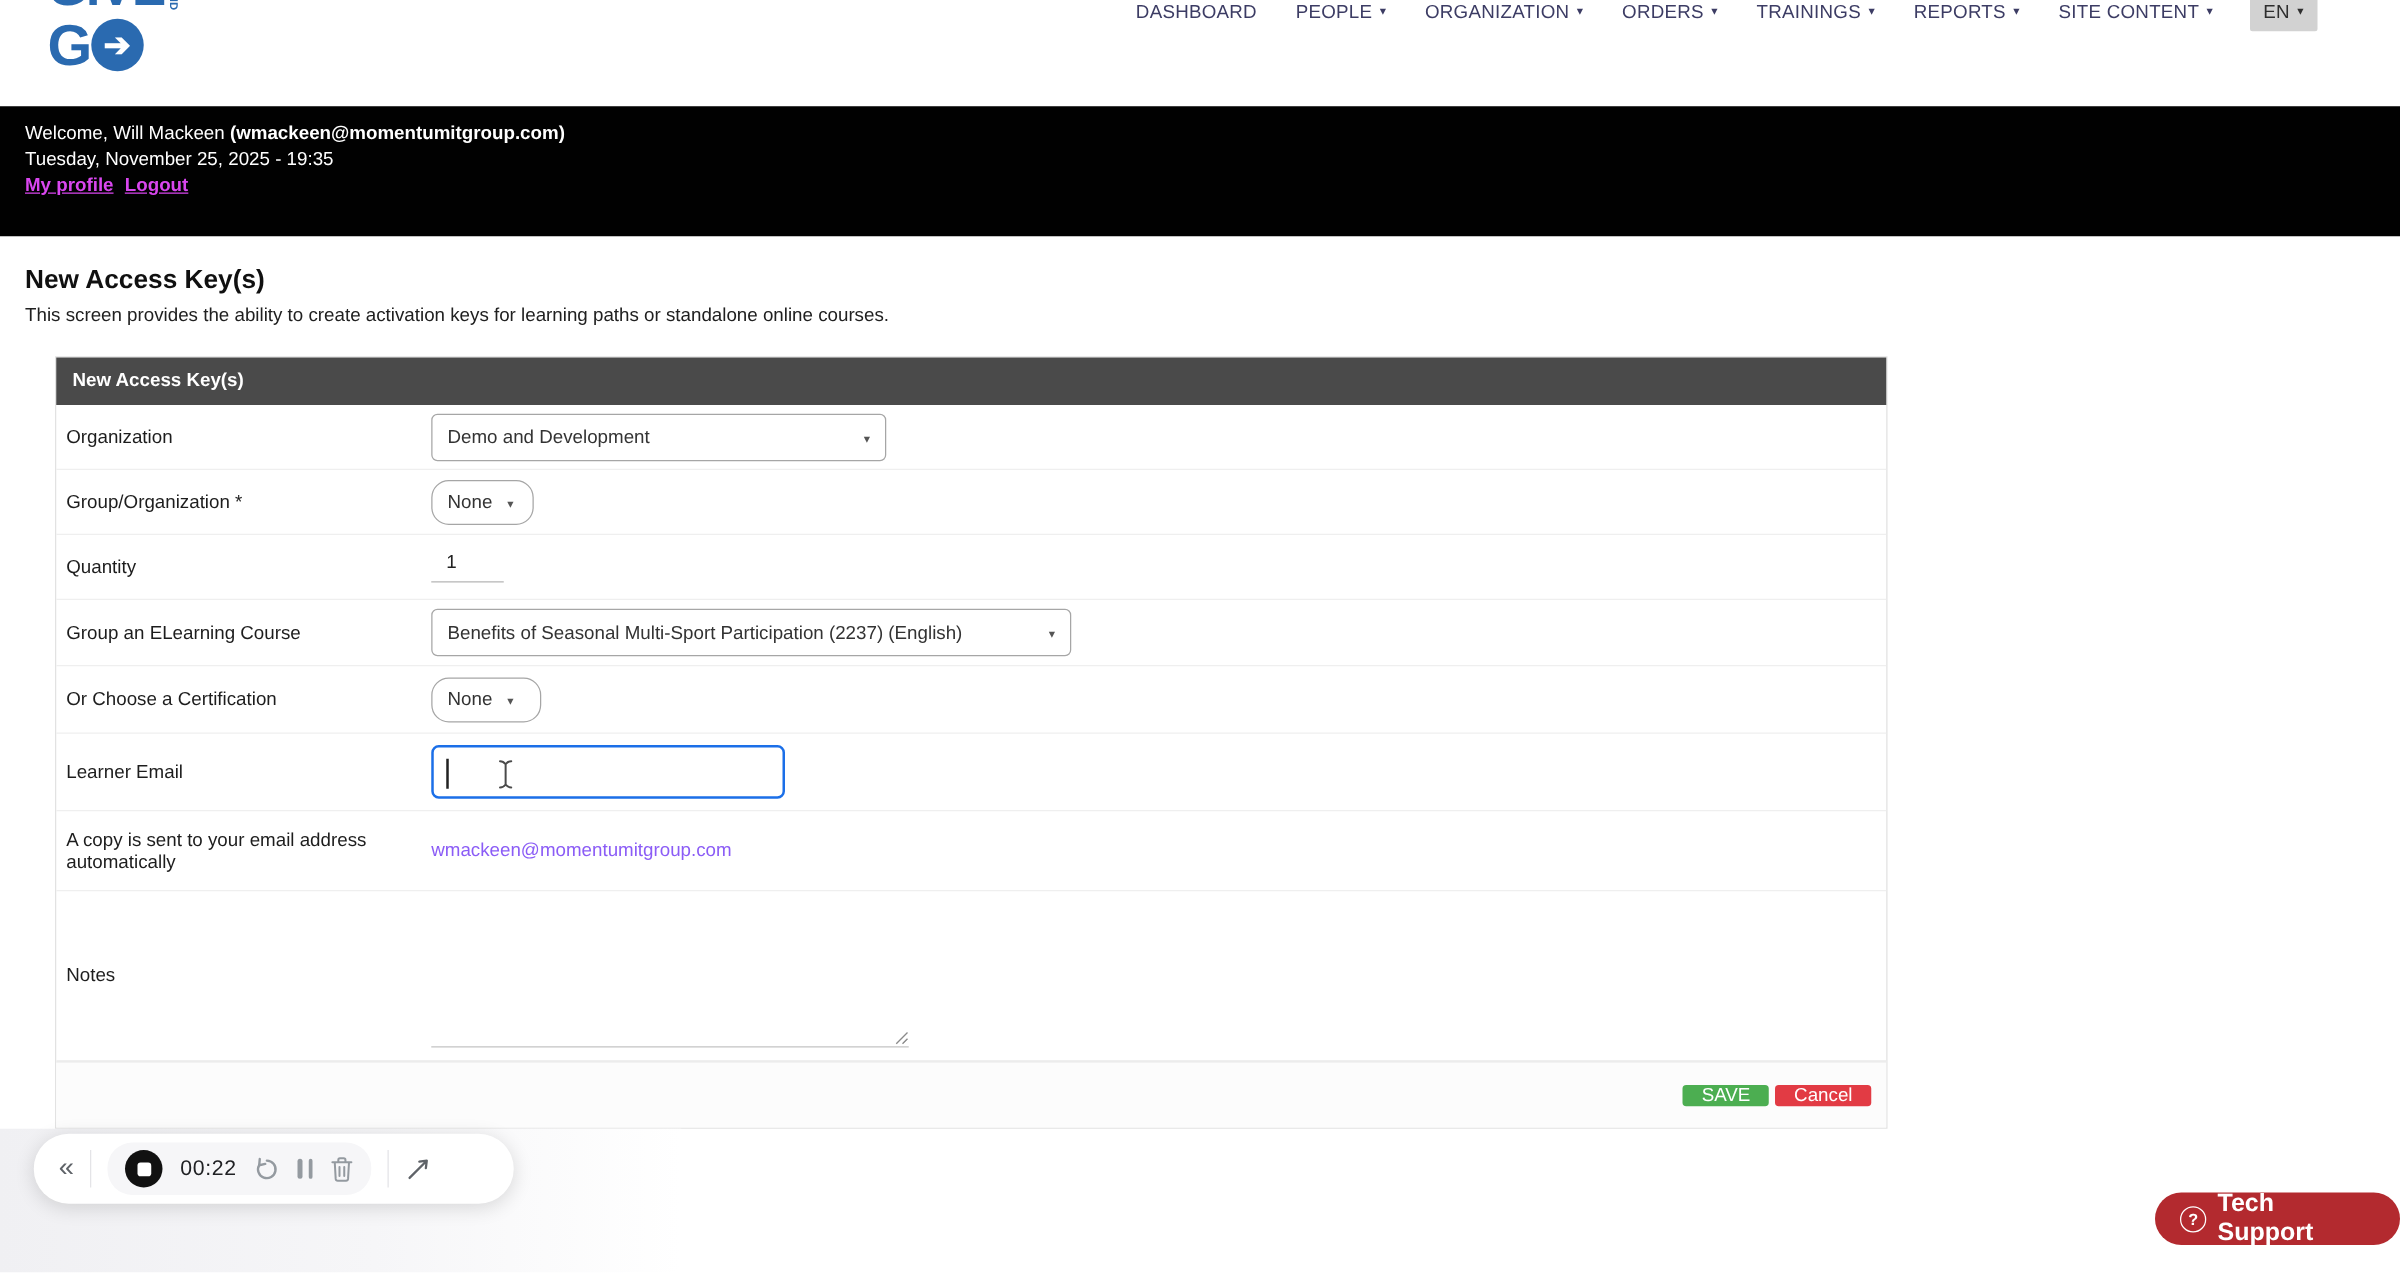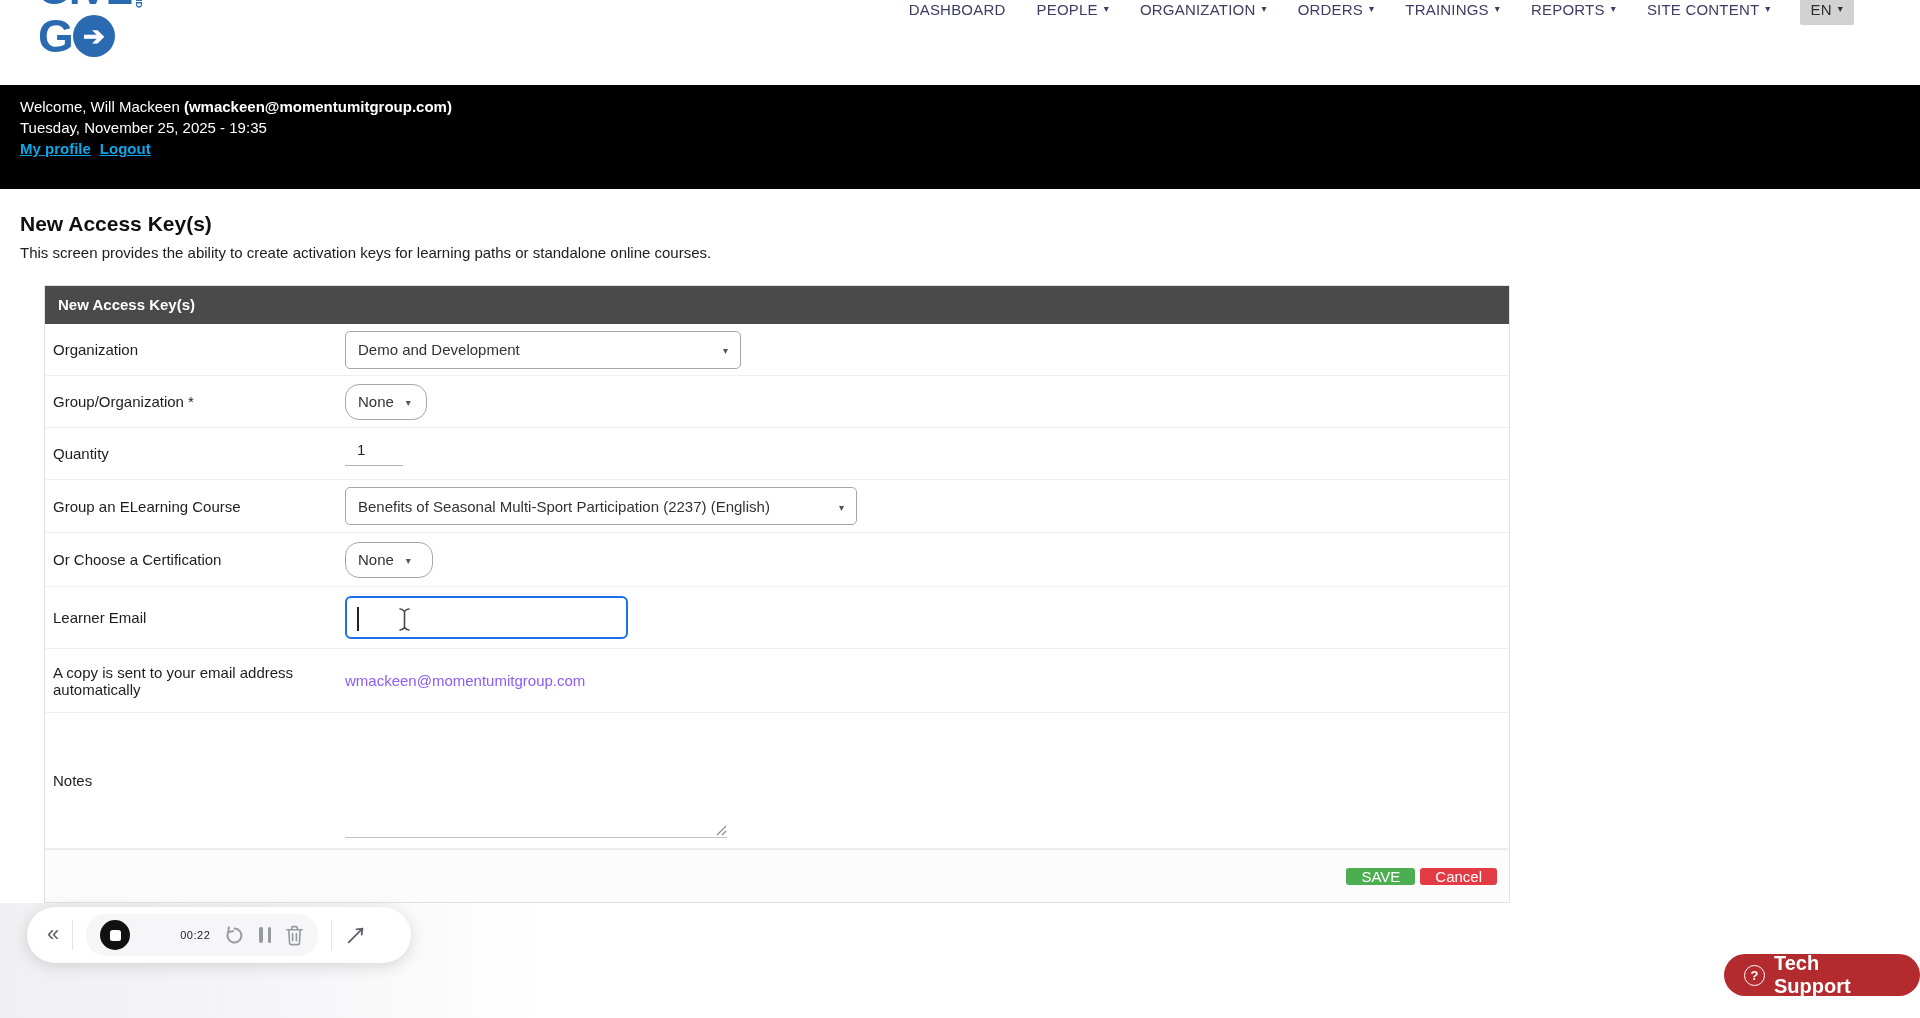--- a/index.html
+++ b/index.html
@@ -22,21 +22,21 @@
   .logo .l2 { display:flex; align-items:center; margin-top:2px; }
   .logo .l2 .g { font-weight:900; font-size:46px; letter-spacing:-2px; }
   .logo .circle { width:42px; height:42px; border-radius:50%; background:#2a6ab0; margin-left:1px;
                   display:flex; align-items:center; justify-content:center; color:#fff; font-size:26px; font-weight:900; }
 
   
   .welcome { position:absolute; left:0; top:85px; width:1920px; height:104px; background:#010101;
              color:#fff; font-size:15px; padding:11px 0 0 20px; line-height:21px; }
   .welcome .em { font-weight:700; }
   .welcome .links { display:flex; gap:9px; }
-  .welcome a { color:#0ea5e9; font-weight:700; text-decoration:underline; cursor:pointer; }
+  .welcome a { color:#d946ef; font-weight:700; text-decoration:underline; cursor:pointer; }
 
   
   .pagetitle { position:absolute; left:20px; top:212px; font-size:21px; font-weight:700; color:#101010; }
   .pagedesc  { position:absolute; left:20px; top:244px; font-size:15px; color:#202020; }
 
   
   .panel { position:absolute; left:44px; top:285px; width:1466px; background:#fff;
            border:1px solid #e2e2e2; }
   .panel-header { height:38px; background:#4a4a4a; color:#fff; font-size:15px; font-weight:700;
                   line-height:38px; padding-left:13px; }
@@ -80,21 +80,21 @@
   
   .recorder { position:absolute; left:27px; top:907px; width:384px; height:56px; background:#fff;
               border-radius:28px; box-shadow:0 3px 16px rgba(0,0,0,.14); display:flex; align-items:center;
               padding:0 16px 0 20px; gap:13px; }
   .recorder .collapse { font-size:22px; color:#5f6368; margin-top:-3px; cursor:pointer; }
   .recorder .divider { width:1px; height:30px; background:#e4e4e7; }
   .rec-group { display:flex; align-items:center; gap:14px; background:#f6f6f8; border-radius:20px; padding:6px 14px; }
   .stop-btn { width:30px; height:30px; border-radius:50%; background:#111; display:flex; align-items:center;
               justify-content:center; cursor:pointer; }
   .stop-btn .sq { width:11px; height:11px; background:#fff; border-radius:2.5px; }
-  .rec-time { font-size:11px; font-weight:500; color:#202124; letter-spacing:.5px;margin-left:36px; }
+  .rec-time { font-size:17px; font-weight:500; color:#202124; letter-spacing:.5px; }
   .pause-btn { display:flex; gap:5px; cursor:pointer; }
   .pause-btn i { display:block; width:3.5px; height:16px; background:#949aa0; border-radius:2px; }
   .icon-btn { display:flex; align-items:center; cursor:pointer; }
 
   
   .support { position:absolute; left:1724px; top:954px; height:42px; border-radius:24px; background:#b32a2f;
              color:#fff; display:flex; align-items:center; gap:9px; padding:0 20px; cursor:pointer; }
   .support .qmark { width:21px; height:21px; border:1.8px solid #fff; border-radius:50%; flex:none;
                     display:flex; align-items:center; justify-content:center; font-size:13px; font-weight:700; }
   .support .slabel { font-size:20px; font-weight:700; }
@@ -160,21 +160,21 @@
 
   <h1 class="pagetitle">New Access Key(s)</h1>
   <div class="pagedesc">This screen provides the ability to create activation keys for learning paths or standalone online courses.</div>
 
   <div class="panel">
     <div class="panel-header">New Access Key(s)</div>
 
     <div class="frow" style="height:52px;">
       <div class="flabel">Organization</div>
       <div class="fvalue">
-        <div class="select" style="width:396px;">
+        <div class="select" style="width:364px;">
           <span>Demo and Development</span>
           <span class="sel-caret">▾</span>
         </div>
       </div>
     </div>
 
     <div class="frow" style="height:52px;">
       <div class="flabel">Group/Organization *</div>
       <div class="fvalue">
         <div class="select small" style="width:82px;">

